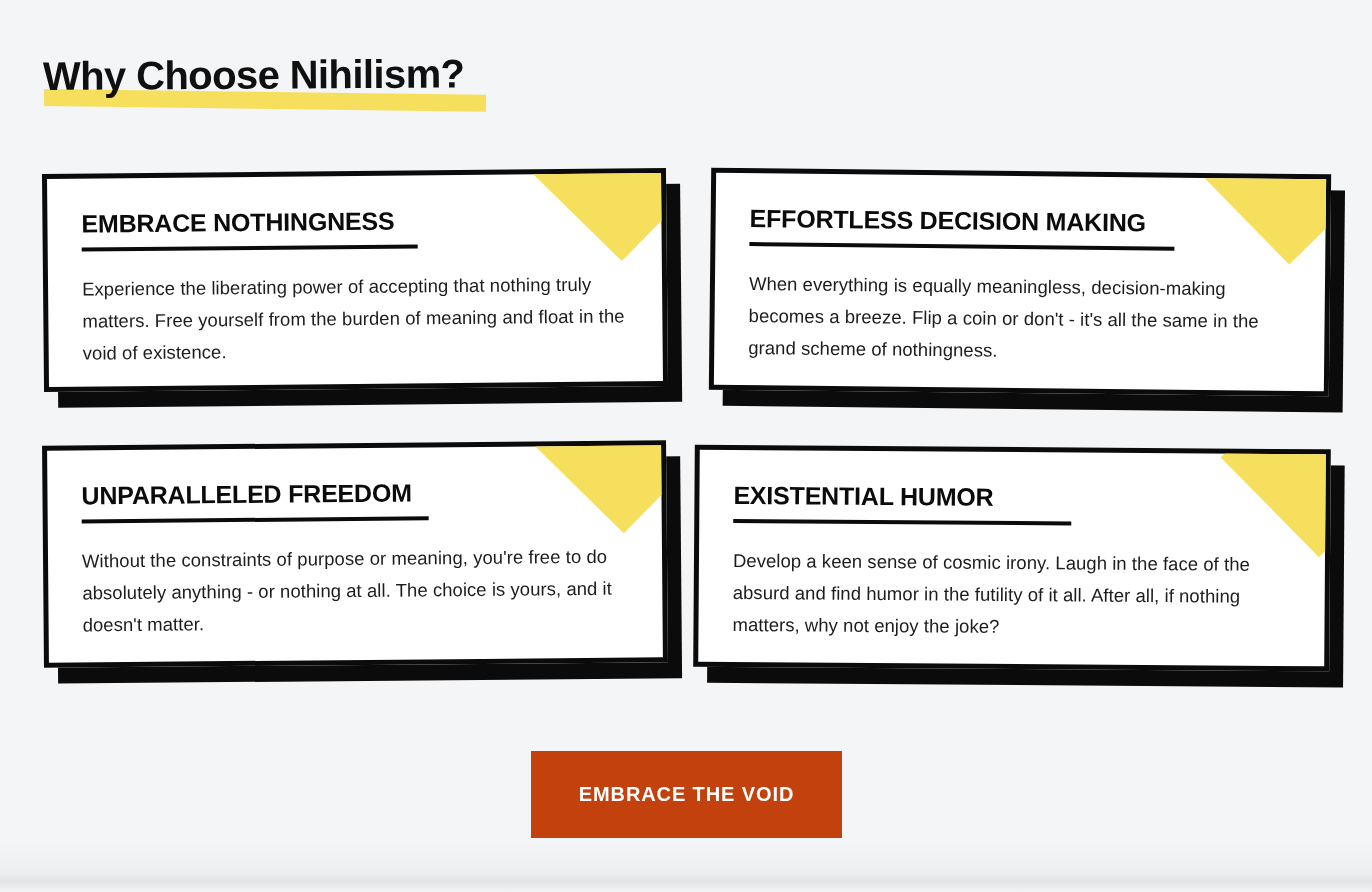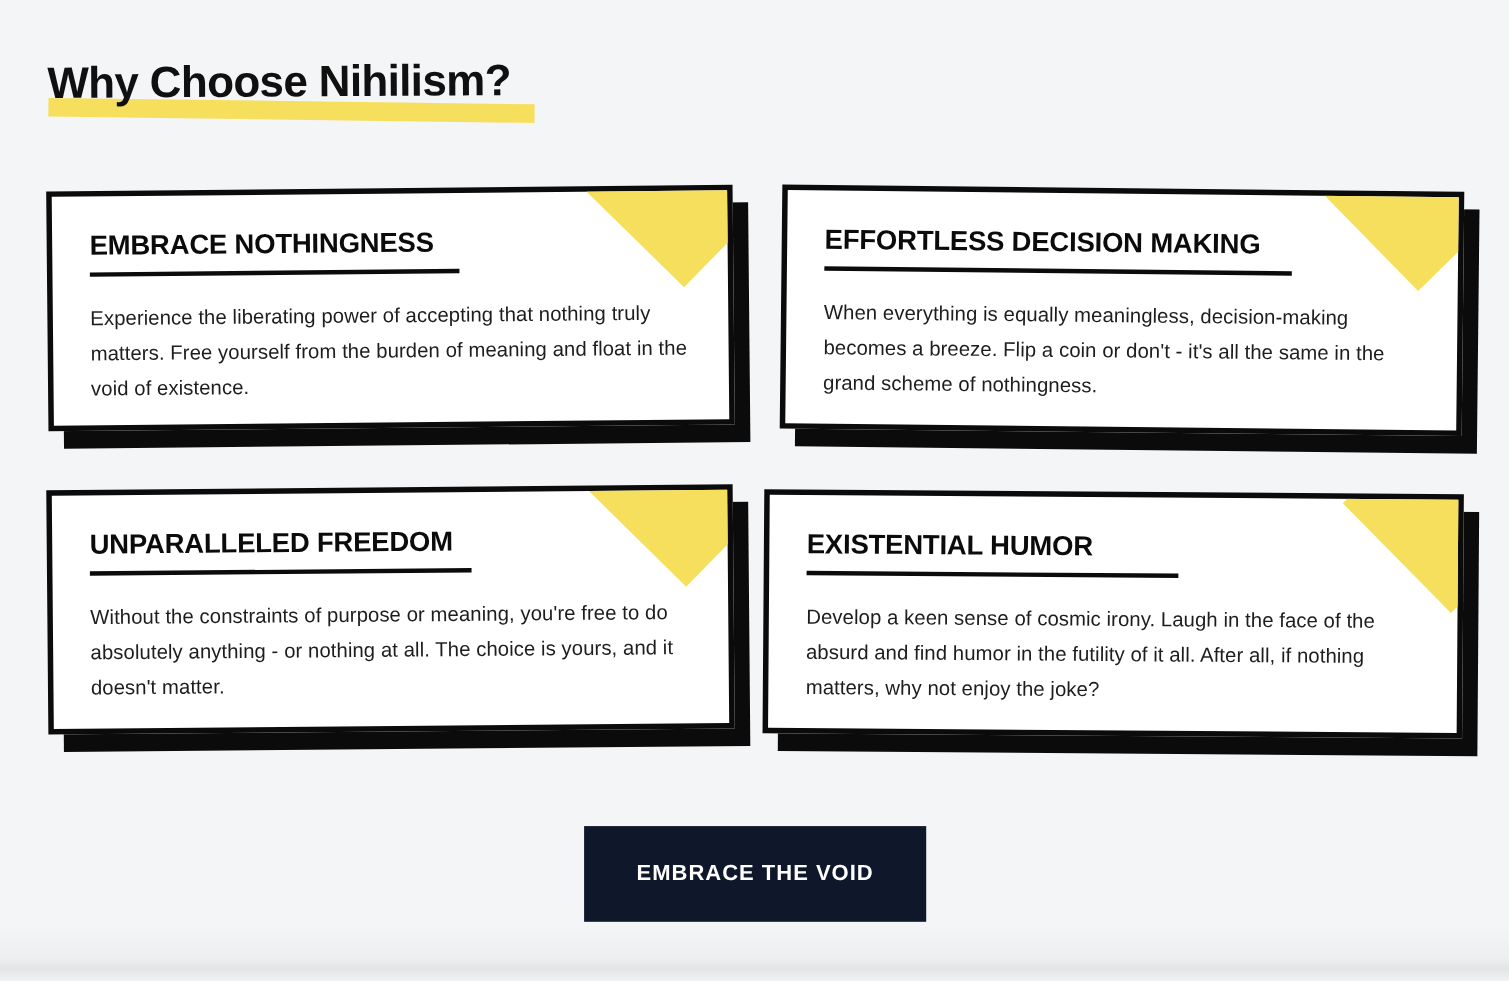--- a/index.html
+++ b/index.html
@@ -130,21 +130,21 @@
     letter-spacing: 0.05px;
   }
 
   
   .cta {
     position: absolute;
     left: 531px;
     top: 751px;
     width: 311px;
     height: 87px;
-    background: #0f172a;
+    background: #c2410c;
     color: #ffffff;
     border: 0;
     padding: 0;
     font-family: "Liberation Sans", sans-serif;
     font-size: 20px;
     font-weight: 700;
     letter-spacing: 0.9px;
     text-transform: uppercase;
     cursor: pointer;
     display: flex;

